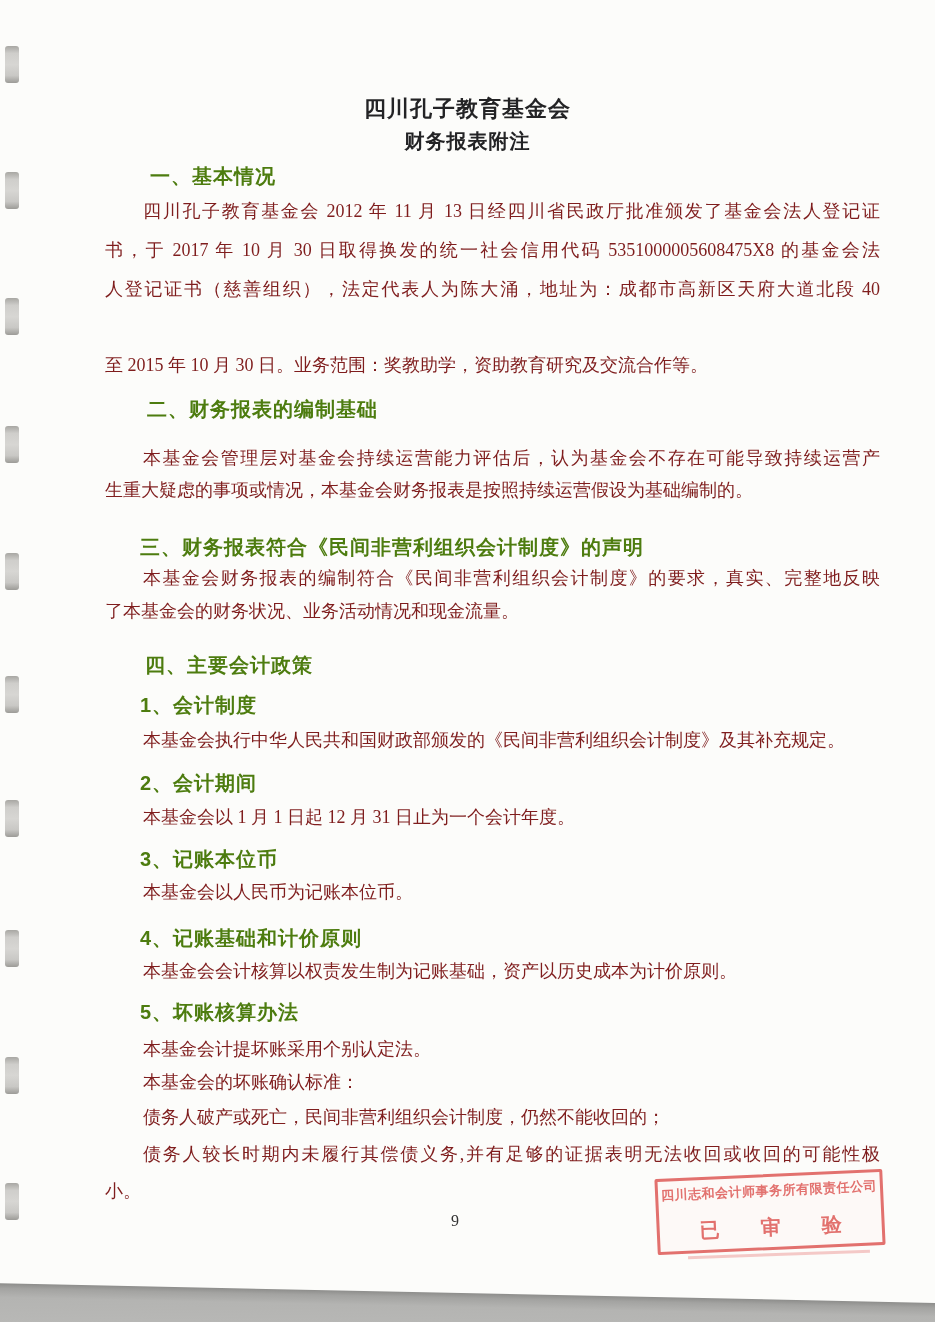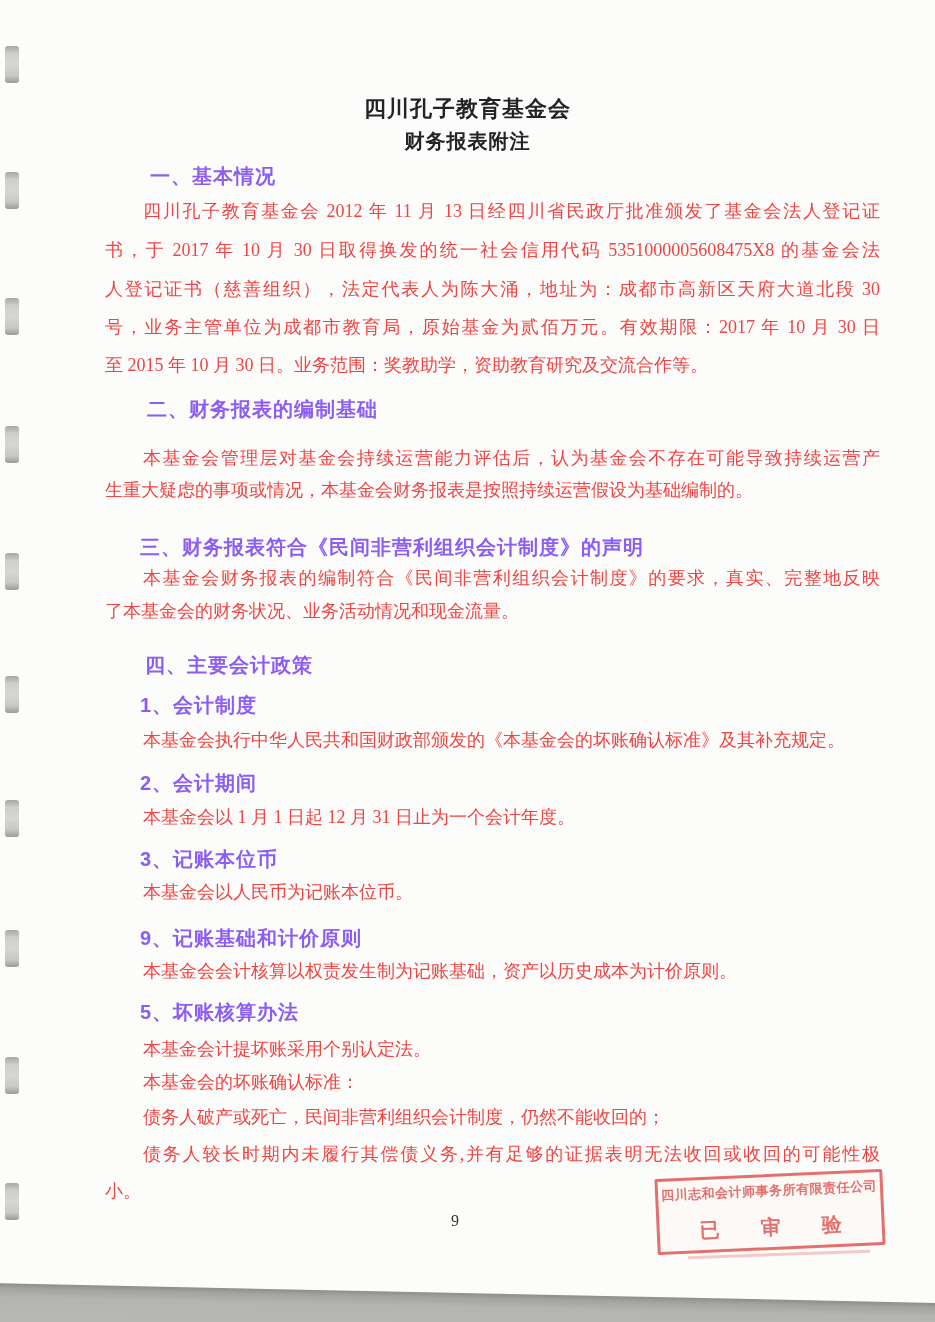--- a/index.html
+++ b/index.html
@@ -21,26 +21,26 @@
     position:absolute;left:0;width:935px;text-align:center;top:94px;
     font:700 22px "Liberation Serif","DejaVu Serif",serif;letter-spacing:1px;
   }
   .doc-subtitle{
     position:absolute;left:0;width:935px;text-align:center;top:128px;
     font:700 20px "Liberation Serif","DejaVu Serif",serif;letter-spacing:1px;
   }
   .h{
     position:absolute;
     font:700 20px "Liberation Sans","DejaVu Sans",sans-serif;
-    color:#8b5cf6;letter-spacing:1px;white-space:nowrap;
+    color:#4d7c0f;letter-spacing:1px;white-space:nowrap;
   }
   .ln{
     position:absolute;left:105px;width:775px;box-sizing:border-box;
     font:18px/1.25 "Liberation Serif","DejaVu Serif",serif;
-    color:#ef4444;white-space:nowrap;
+    color:#7f1d1d;white-space:nowrap;
   }
   .jf{white-space:normal;text-align:justify;text-align-last:justify;overflow:hidden;max-height:26px;}
   .ind{padding-left:38px;}
   .pagenum{
     position:absolute;left:0;width:910px;top:1212px;text-align:center;
     font:16px "Liberation Serif","DejaVu Serif",serif;color:#333;
   }
   
   .stamp{
     position:absolute;left:656px;top:1174px;width:228px;height:76px;box-sizing:border-box;
@@ -85,44 +85,43 @@
   <div class="hole" style="top:930px"></div>
   <div class="hole" style="top:1057px"></div>
   <div class="hole" style="top:1183px"></div>
 
   <div class="doc-title">四川孔子教育基金会</div>
   <div class="doc-subtitle">财务报表附注</div>
 
   <div class="h" style="top:163px;left:150px">一、基本情况</div>
   <div class="ln jf ind" style="top:200px">四川孔子教育基金会 2012 年 11 月 13 日经四川省民政厅批准颁发了基金会法人登记证</div>
   <div class="ln jf" style="top:239px">书，于 2017 年 10 月 30 日取得换发的统一社会信用代码 5351000005608475X8 的基金会法</div>
-  <div class="ln jf" style="top:278px">人登记证书（慈善组织），法定代表人为陈大涌，地址为：成都市高新区天府大道北段 30</div>
-  <div class="ln jf" style="top:316px">号，业务主管单位为成都市教育局，原始基金为贰佰万元。有效期限：2017 年 10 月 30 日</div>
+  <div class="ln jf" style="top:278px">人登记证书（慈善组织），法定代表人为陈大涌，地址为：成都市高新区天府大道北段 40</div>
   <div class="ln" style="top:354px">至 2015 年 10 月 30 日。业务范围：奖教助学，资助教育研究及交流合作等。</div>
 
   <div class="h" style="top:396px;left:147px">二、财务报表的编制基础</div>
   <div class="ln jf ind" style="top:447px">本基金会管理层对基金会持续运营能力评估后，认为基金会不存在可能导致持续运营产</div>
   <div class="ln" style="top:479px">生重大疑虑的事项或情况，本基金会财务报表是按照持续运营假设为基础编制的。</div>
 
   <div class="h" style="top:534px;left:140px">三、财务报表符合《民间非营利组织会计制度》的声明</div>
   <div class="ln jf ind" style="top:567px">本基金会财务报表的编制符合《民间非营利组织会计制度》的要求，真实、完整地反映</div>
   <div class="ln" style="top:600px">了本基金会的财务状况、业务活动情况和现金流量。</div>
 
   <div class="h" style="top:652px;left:145px">四、主要会计政策</div>
 
   <div class="h" style="top:692px;left:140px">1、会计制度</div>
-  <div class="ln ind" style="top:729px">本基金会执行中华人民共和国财政部颁发的《本基金会的坏账确认标准》及其补充规定。</div>
+  <div class="ln ind" style="top:729px">本基金会执行中华人民共和国财政部颁发的《民间非营利组织会计制度》及其补充规定。</div>
 
   <div class="h" style="top:770px;left:140px">2、会计期间</div>
   <div class="ln ind" style="top:806px">本基金会以 1 月 1 日起 12 月 31 日止为一个会计年度。</div>
 
   <div class="h" style="top:846px;left:140px">3、记账本位币</div>
   <div class="ln ind" style="top:881px">本基金会以人民币为记账本位币。</div>
 
-  <div class="h" style="top:925px;left:140px">9、记账基础和计价原则</div>
+  <div class="h" style="top:925px;left:140px">4、记账基础和计价原则</div>
   <div class="ln ind" style="top:960px">本基金会会计核算以权责发生制为记账基础，资产以历史成本为计价原则。</div>
 
   <div class="h" style="top:999px;left:140px">5、坏账核算办法</div>
   <div class="ln ind" style="top:1071px">本基金会的坏账确认标准：</div>
   <div class="ln ind" style="top:1038px">本基金会计提坏账采用个别认定法。</div>
   <div class="ln ind" style="top:1106px">债务人破产或死亡，民间非营利组织会计制度，仍然不能收回的；</div>
   <div class="ln jf ind" style="top:1143px">债务人较长时期内未履行其偿债义务,并有足够的证据表明无法收回或收回的可能性极</div>
   <div class="ln" style="top:1180px">小。</div>
 
   <div class="pagenum">9</div>

